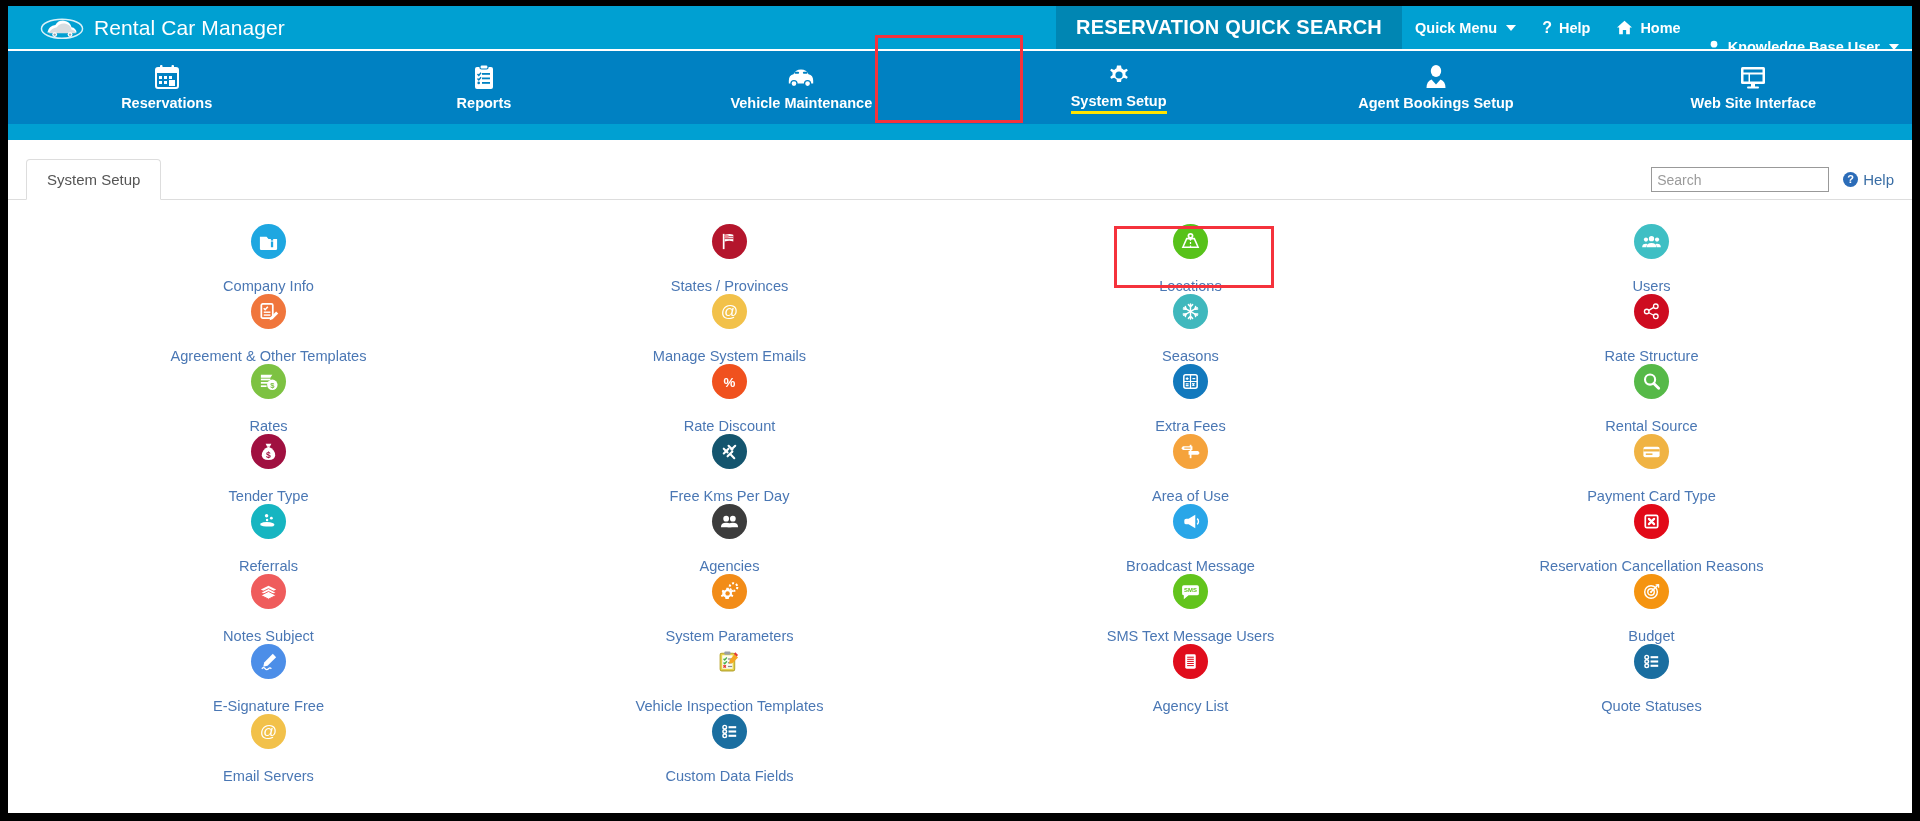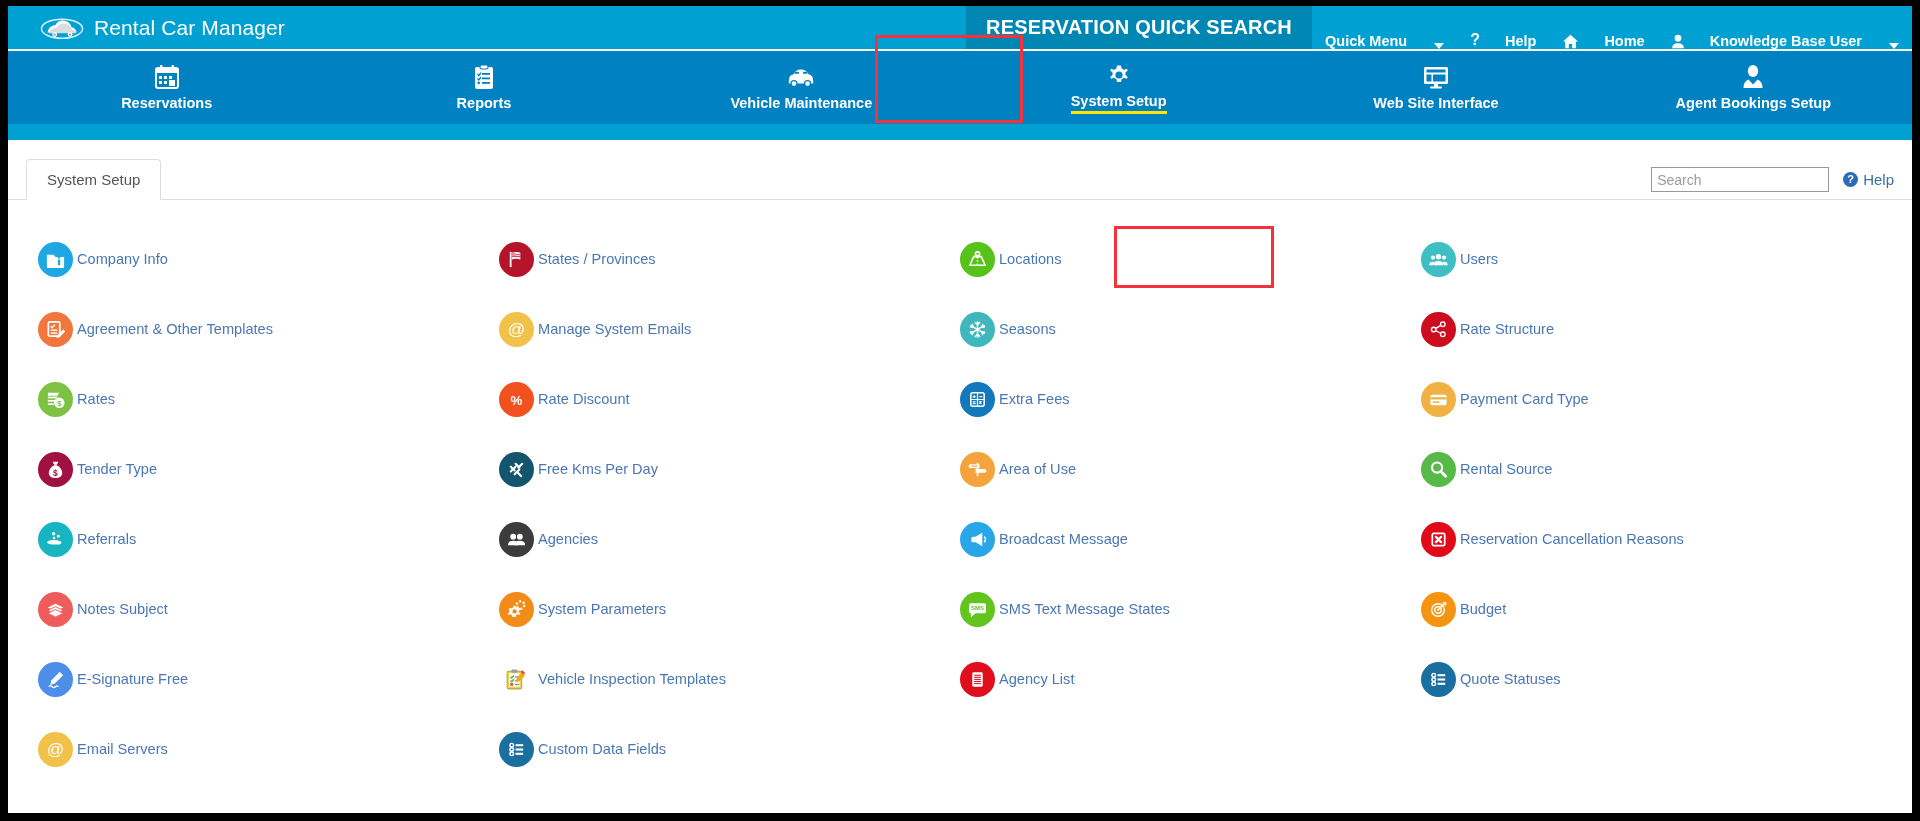--- a/index.html
+++ b/index.html
@@ -52,21 +52,21 @@
     background: #0086b3;
     color: #ffffff;
     font-size: 20px;
     font-weight: bold;
     letter-spacing: .2px;
     display: flex; align-items: center;
     padding: 0 20px;
     white-space: nowrap;
   }
   .topitem {
-    display: flex; align-items: flex-end; gap: 25px;
+    display: flex; align-items: center; gap: 7px;
     color: #ffffff;
     font-size: 14.5px;
     font-weight: bold;
     padding: 0 13px;
     white-space: nowrap;
   }
   .topitem .caret {
     width: 0; height: 0;
     border-left: 5px solid transparent;
     border-right: 5px solid transparent;
@@ -164,22 +164,22 @@
 
   
   .grid {
     display: grid;
     grid-template-columns: repeat(4, 1fr);
     padding: 24px 30px 0 30px;
   }
   .col { display: flex; flex-direction: column; align-items: center; }
   .tile {
     width: 100%;
-    display: flex; flex-direction: row;
-    align-items: center; justify-content: flex-start;
+    display: flex; flex-direction: column;
+    align-items: center; justify-content: space-between;
     gap: 4px;
     height: 70px;
     position: relative;
   }
   .tile .circ {
     width: 35px; height: 35px;
     border-radius: 50%;
     display: flex; align-items: center; justify-content: center;
     color: #fff;
   }
@@ -306,41 +306,41 @@
         <svg width="26" height="26" viewBox="0 0 26 26">
           <path d="M13 1.5 l2 0 .6 3.1 a8 8 0 0 1 2.2 1.3 l3-1.1 1 1.7 -2.4 2 a8 8 0 0 1 0 2.6 l2.4 2 -1 1.7 -3-1.1 a8 8 0 0 1-2.2 1.3 l-.6 3.1 -2 0 -2 0 -.6-3.1 a8 8 0 0 1-2.2-1.3 l-3 1.1 -1-1.7 2.4-2 a8 8 0 0 1 0-2.6 l-2.4-2 1-1.7 3 1.1 A8 8 0 0 1 10.4 4.6 L11 1.5 z" fill="#fff" transform="translate(0,2)"></path>
           <circle cx="13" cy="13" r="3.6" fill="#0081c2"></circle>
         </svg>
       </span>
       <span class="nav-lbl">System Setup</span>
     </div>
 
     <div class="navitem">
       <span class="nav-ico">
+        <svg width="24" height="26" viewBox="0 0 24 26">
+          <ellipse cx="12" cy="7" rx="5.2" ry="6" fill="#fff"></ellipse>
+          <path d="M2.5 24 q0-7 5-8.6 l4.5 5 l4.5-5 q5 1.6 5 8.6 z" fill="#fff"></path>
+          <path d="M9.6 14.6 l2.4 4.2 l2.4-4.2 z" fill="#0081c2"></path>
+        </svg>
+      </span>
+      <span class="nav-lbl">Agent Bookings Setup</span>
+    </div>
+
+    <div class="navitem">
+      <span class="nav-ico">
         <svg width="28" height="24" viewBox="0 0 28 24">
           <rect x="2" y="2" width="24" height="17" rx="1.5" fill="#fff"></rect>
           <rect x="4.5" y="4.5" width="19" height="3" fill="#0081c2"></rect>
           <rect x="4.5" y="9.5" width="5" height="7" fill="#0081c2"></rect>
           <rect x="11" y="9.5" width="12.5" height="7" fill="#0081c2"></rect>
           <rect x="12" y="19" width="4" height="3" fill="#fff"></rect>
           <rect x="8" y="21.5" width="12" height="2" rx="1" fill="#fff"></rect>
         </svg>
       </span>
       <span class="nav-lbl">Web Site Interface</span>
-    </div>
-
-    <div class="navitem">
-      <span class="nav-ico">
-        <svg width="24" height="26" viewBox="0 0 24 26">
-          <ellipse cx="12" cy="7" rx="5.2" ry="6" fill="#fff"></ellipse>
-          <path d="M2.5 24 q0-7 5-8.6 l4.5 5 l4.5-5 q5 1.6 5 8.6 z" fill="#fff"></path>
-          <path d="M9.6 14.6 l2.4 4.2 l2.4-4.2 z" fill="#0081c2"></path>
-        </svg>
-      </span>
-      <span class="nav-lbl">Agent Bookings Setup</span>
     </div>
   </div>
 
   <div class="navstrip"></div>
 
   <div class="content">
 
     <div class="tabrow">
       <div class="tab">System Setup</div>
       <div class="tabrow-right">
@@ -622,21 +622,21 @@
           <span class="lbl">Broadcast Message</span>
         </div>
 
         <div class="tile">
           <span class="circ" style="background:#62c41c">
             <svg width="21" height="21" viewBox="0 0 22 22">
               <path d="M4 4.5 h14 a1.8 1.8 0 0 1 1.8 1.8 v7 A1.8 1.8 0 0 1 18 15 H9 l-5 4 v-4 A1.8 1.8 0 0 1 2.2 13.3 v-7 A1.8 1.8 0 0 1 4 4.5 z" fill="#fff"></path>
               <text x="11" y="12" font-size="6.2" font-weight="bold" fill="#62c41c" text-anchor="middle" font-family="Liberation Sans, sans-serif">SMS</text>
             </svg>
           </span>
-          <span class="lbl">SMS Text Message States</span>
+          <span class="lbl">SMS Text Message Users</span>
         </div>
 
         <div class="tile">
           <span class="circ" style="background:#e00d1c">
             <svg width="21" height="21" viewBox="0 0 22 22">
               <rect x="5.5" y="3.5" width="11" height="15" rx="1.5" fill="#fff"></rect>
               <g stroke="#e00d1c" stroke-width="1.1">
                 <path d="M7.5 6.5 h7"></path>
                     <path d="M7.5 8.7 h7"></path>
                     <path d="M7.5 10.9 h7"></path>
@@ -674,38 +674,38 @@
                 <circle cx="15.5" cy="16" r="2.4"></circle>
                 <path d="M8.2 9.8 L13.3 6.7"></path>
                 <path d="M8.2 12.3 L13.3 14.9"></path>
               </g>
             </svg>
           </span>
           <span class="lbl">Rate Structure</span>
         </div>
 
         <div class="tile">
+          <span class="circ" style="background:#56b948">
+            <svg width="21" height="21" viewBox="0 0 22 22">
+              <circle cx="9.5" cy="9" r="5.3" fill="none" stroke="#fff" stroke-width="2.2"></circle>
+              <path d="M13.4 13 L18.5 18" stroke="#fff" stroke-width="3" stroke-linecap="round"></path>
+            </svg>
+          </span>
+          <span class="lbl">Rental Source</span>
+        </div>
+
+        <div class="tile">
           <span class="circ" style="background:#f0b343">
             <svg width="21" height="21" viewBox="0 0 22 22">
               <rect x="2.5" y="6" width="17" height="11" rx="2" fill="#fff"></rect>
               <rect x="2.5" y="8.6" width="17" height="2.4" fill="#f0b343"></rect>
               <rect x="5" y="13" width="7" height="1.6" fill="#f0b343"></rect>
             </svg>
           </span>
           <span class="lbl">Payment Card Type</span>
-        </div>
-
-        <div class="tile">
-          <span class="circ" style="background:#56b948">
-            <svg width="21" height="21" viewBox="0 0 22 22">
-              <circle cx="9.5" cy="9" r="5.3" fill="none" stroke="#fff" stroke-width="2.2"></circle>
-              <path d="M13.4 13 L18.5 18" stroke="#fff" stroke-width="3" stroke-linecap="round"></path>
-            </svg>
-          </span>
-          <span class="lbl">Rental Source</span>
         </div>
 
         <div class="tile">
           <span class="circ" style="background:#e20a18">
             <svg width="21" height="21" viewBox="0 0 22 22">
               <rect x="4.5" y="4.5" width="13" height="13" rx="1.6" fill="none" stroke="#fff" stroke-width="1.8"></rect>
               <path d="M8.3 8.3 L13.7 13.7 M13.7 8.3 L8.3 13.7" stroke="#fff" stroke-width="2.4" stroke-linecap="round"></path>
             </svg>
           </span>
           <span class="lbl">Reservation Cancellation Reasons</span>

